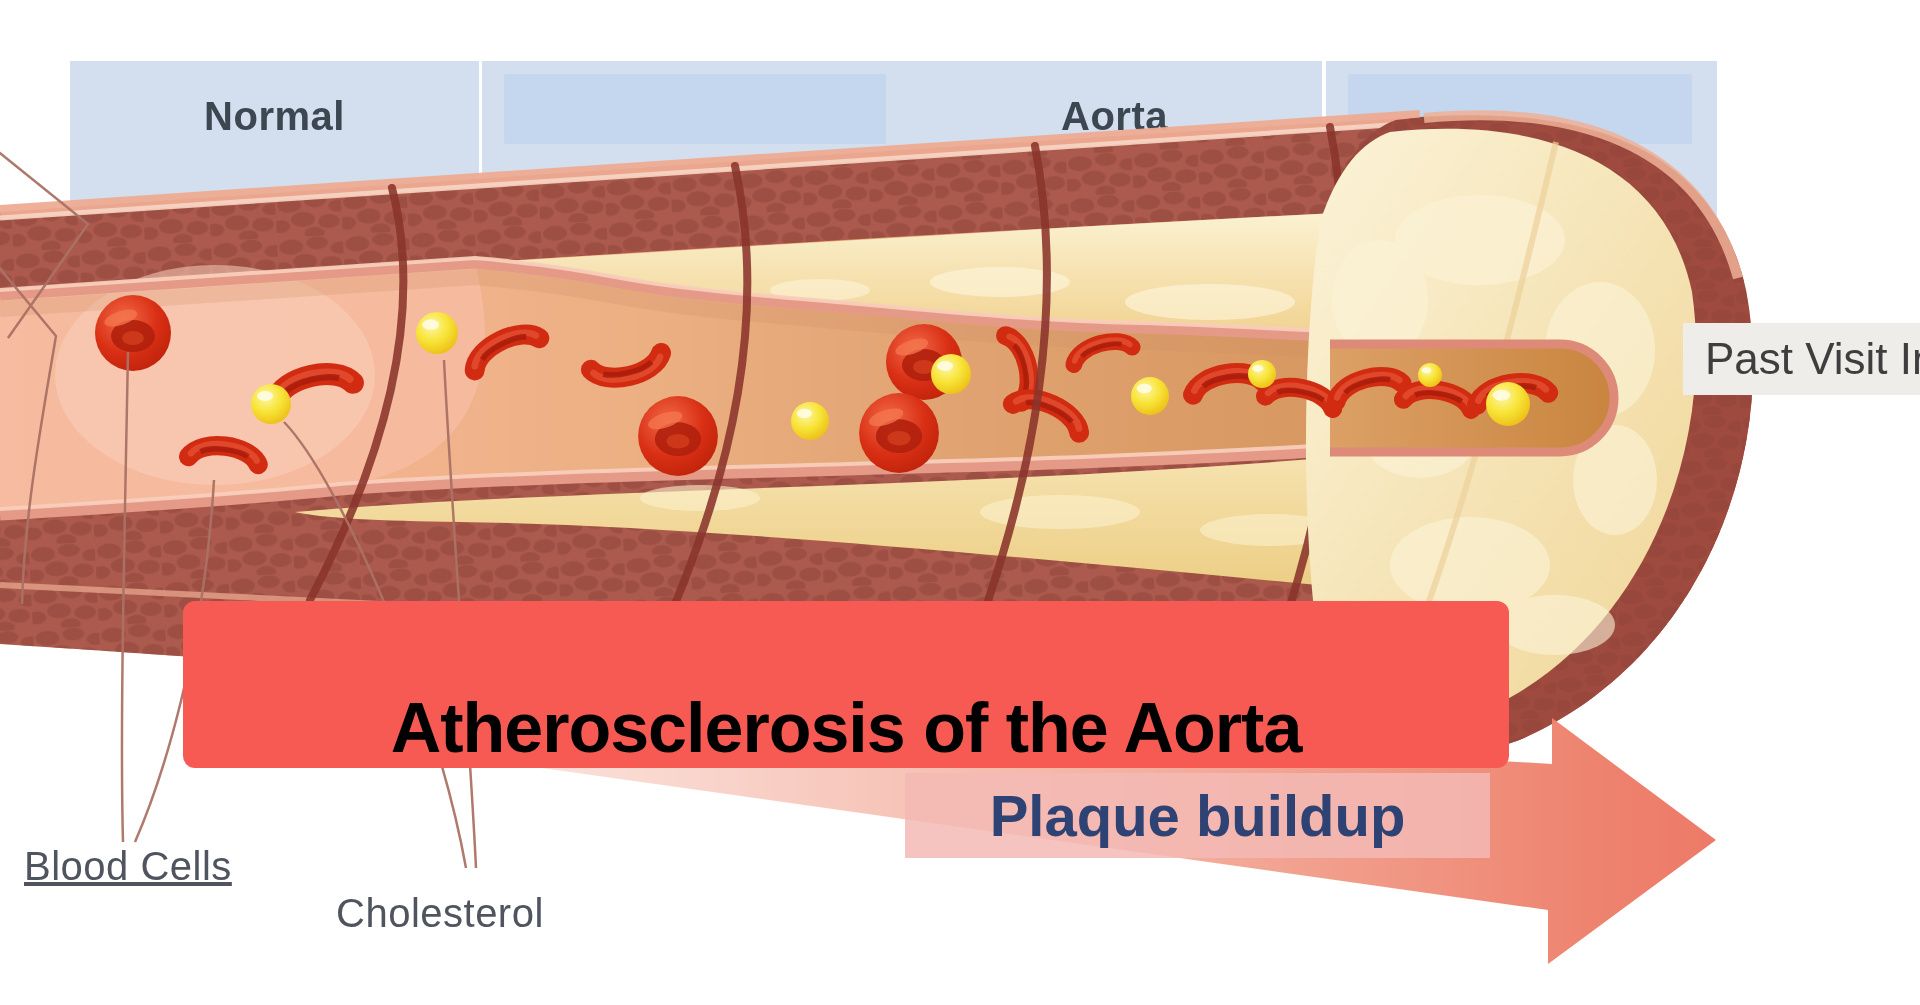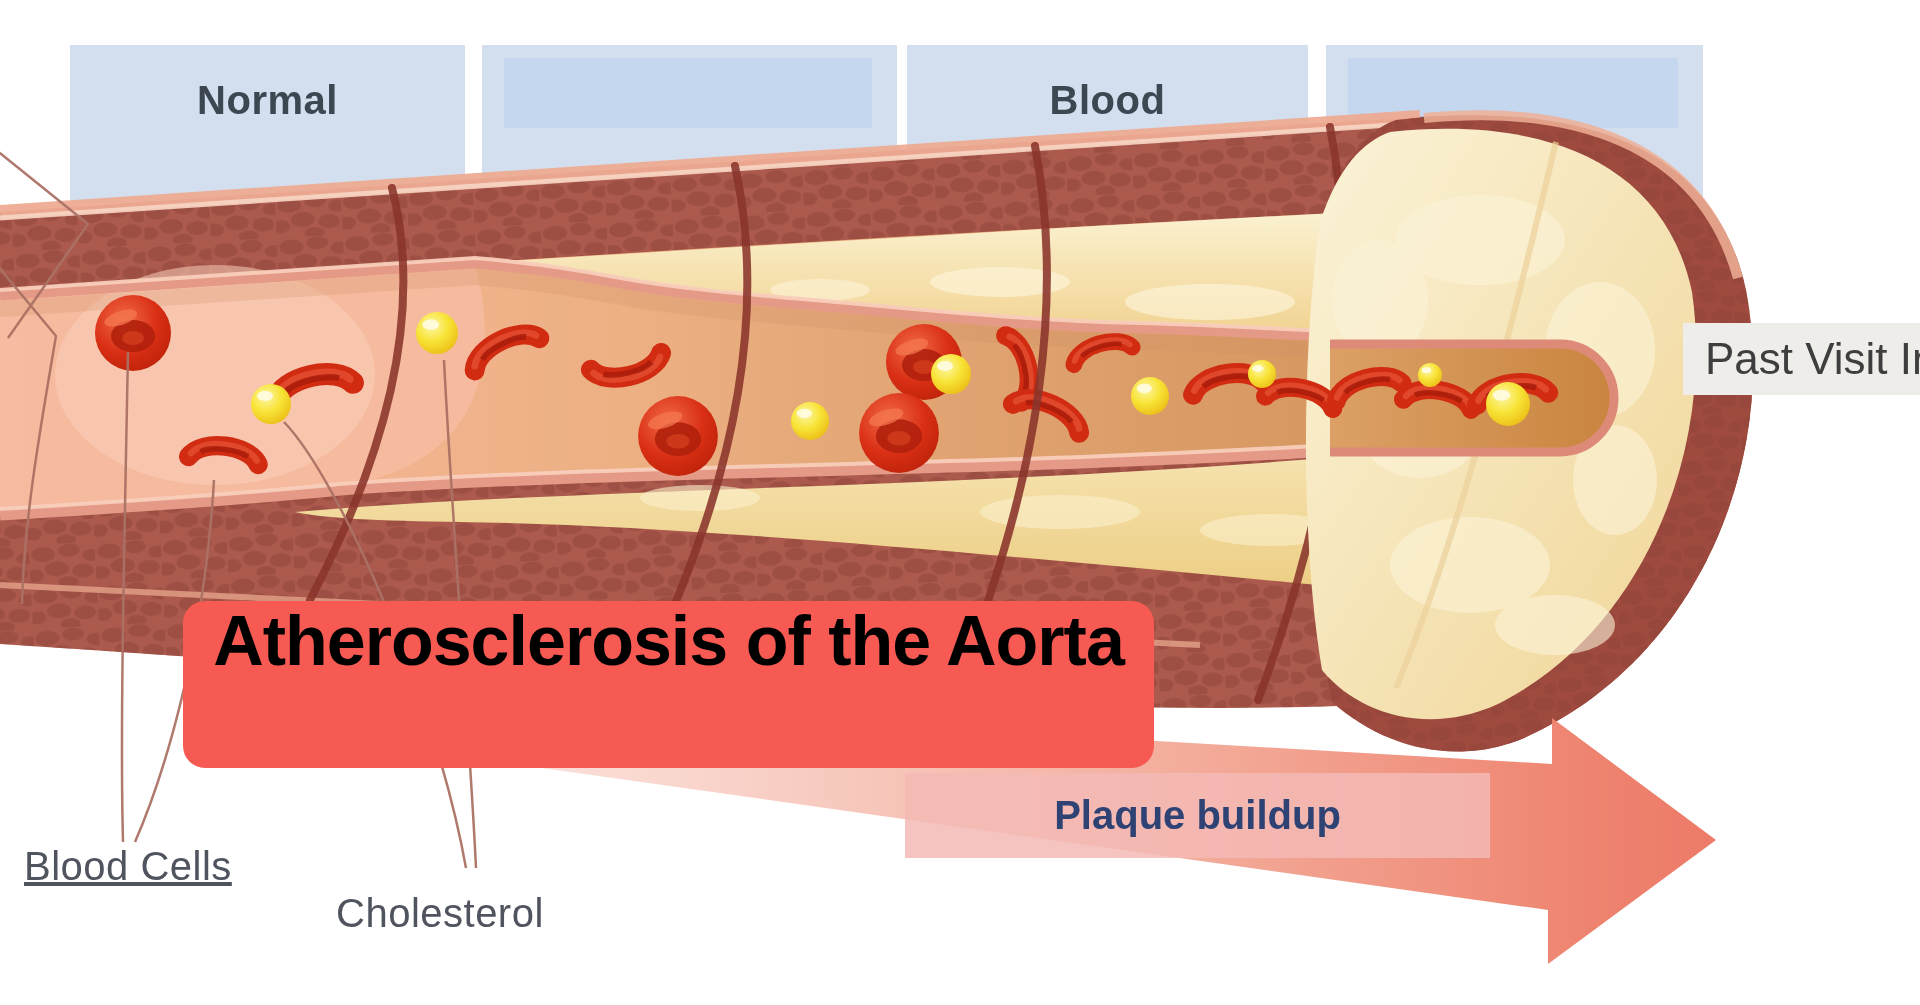--- a/index.html
+++ b/index.html
@@ -1,21 +1,21 @@
 <!DOCTYPE html>
 <html style="--banner-bg: #d3dfee; --banner-ph-bg: #c5d7ef; --banner-text: #3c4752; --title-bg: #f65a52; --title-text: #000000; --tooltip-bg: #efedea; --tooltip-text: #3e3e3e; --callout-text: #4f545e; --arrow-label-color: #2e4273; --arrow-label-bg: rgba(243,186,181,0.85);"><head>
 <meta charset="utf-8">
 <style>
   html,body{margin:0;padding:0;background:#ffffff;}
   .stage{position:relative;width:1920px;height:1005px;overflow:hidden;
          font-family:"Liberation Sans", sans-serif;background:#ffffff;}
   .stage > *{position:absolute;}
 
   
-  .banner{top:45px;height:158px;background:var(--banner-bg,#d3dfee);z-index:0;}
+  .banner{top:61px;height:158px;background:var(--banner-bg,#d3dfee);z-index:0;padding-left:14px;}
   .banner-label{position:absolute;left:0;right:0;top:33px;text-align:center;
       font-size:40px;font-weight:700;letter-spacing:.5px;color:var(--banner-text,#3c4752);}
   .banner-placeholder{position:absolute;left:22px;right:25px;top:13px;height:70px;
       background:var(--banner-ph-bg,#c5d7ef);border-radius:2px;}
 
   #banner-1{left:70px;width:395px;}
   #banner-2{left:482px;width:415px;}
   #banner-3{left:907px;width:401px;}
   #banner-4{left:1326px;width:377px;}
 
@@ -25,27 +25,27 @@
   
   .callout{z-index:2;font-size:40px;font-weight:500;color:var(--callout-text,#4f545e);
       letter-spacing:.5px;white-space:nowrap;}
   #callout-blood-cells{left:24px;top:844px;text-decoration:underline;}
   #callout-cholesterol{left:336px;top:891px;}
 
   
   #arrow-label-box{left:905px;top:773px;width:585px;height:85px;z-index:3;
       background:var(--arrow-label-bg,rgba(243,186,181,.85));
       display:flex;align-items:center;justify-content:center;}
-  #arrow-label-text{font-size:40px;font-weight:700;color:var(--arrow-label-color,#2e4273);
+  #arrow-label-text{font-size:58px;font-weight:700;color:var(--arrow-label-color,#2e4273);
       letter-spacing:0px;white-space:nowrap;}
 
   
-  #title-box{left:183px;top:601px;width:971px;height:167px;z-index:4;
-      background:var(--title-bg,#f65a52);border-radius:22px;
-      display:flex;align-items:flex-start;justify-content:center;}
+  #title-box{left:183px;top:601px;width:1326px;height:167px;z-index:4;
+      background:var(--title-bg,#f65a52);border-radius:12px;
+      display:flex;align-items:flex-end;justify-content:center;}
   #title-text{font-size:70px;font-weight:800;letter-spacing:-1px;white-space:nowrap;
       color:var(--title-text,#000);}
 
   
   #tooltip{left:1683px;top:323px;width:237px;height:72px;z-index:6;
       background:var(--tooltip-bg,#efedea);overflow:hidden;
       display:flex;align-items:center;}
   #tooltip-text{font-size:44px;color:var(--tooltip-text,#3e3e3e);white-space:nowrap;
       padding-left:22px;font-weight:400;}
 </style>
@@ -54,21 +54,21 @@
 
 <div class="stage">
 
   <div class="banner" id="banner-1">
     <div class="banner-label">Normal</div>
   </div>
   <div class="banner" id="banner-2">
     <div class="banner-placeholder"></div>
   </div>
   <div class="banner" id="banner-3">
-    <div class="banner-label">Blood</div>
+    <div class="banner-label">Aorta</div>
   </div>
   <div class="banner" id="banner-4">
     <div class="banner-placeholder"></div>
   </div>
 
   <svg id="artery-svg" width="1920" height="1005" viewBox="0 0 1920 1005">
     <defs>
       <pattern id="pebbles" width="66" height="42" patternUnits="userSpaceOnUse" patternTransform="rotate(-3)">
         <g fill="#8e4238" opacity="0.9">
           <ellipse cx="14" cy="10" rx="12" ry="7.5"></ellipse>

